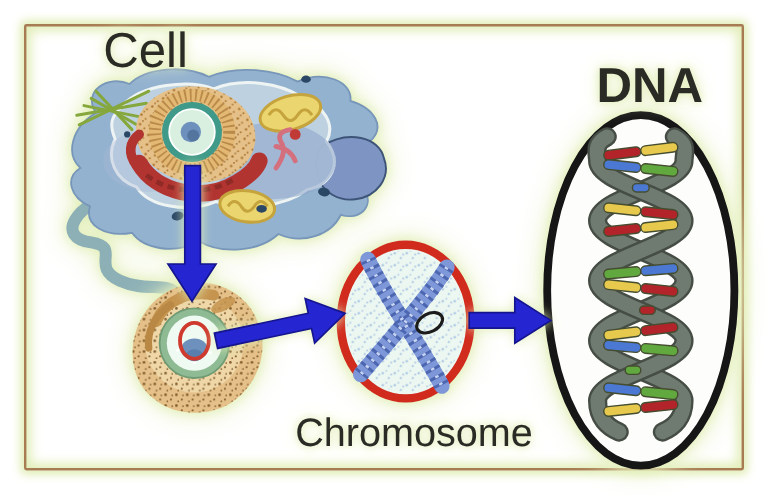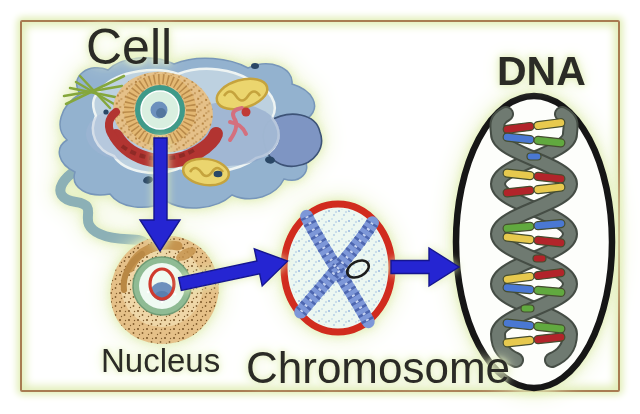--- a/index.html
+++ b/index.html
@@ -9,24 +9,24 @@
   }
   .frame{
     position:absolute;left:20px;top:20px;right:20px;bottom:22px;
     border:2px solid #a87c52;border-radius:2px;
     box-shadow:0 0 7px 3px #e2eeb8, inset 0 0 9px 4px #e2eeb8;
   }
   .label{
     position:absolute;color:#2b2b26;white-space:nowrap;line-height:1.18;
     text-shadow:0 0 5px #e6f1c2,0 0 10px #e6f1c2,0 0 18px #edf4d2;
   }
-  .label-cell{left:86px;top:18px;font-size:50px;}
+  .label-cell{left:86px;top:18px;font-size:41px;}
   .label-dna{left:497px;top:47px;font-size:41px;font-weight:bold;}
   .label-nucleus{left:101px;top:342px;font-size:33px;}
-  .label-chromosome{left:246px;top:342px;font-size:44px;text-align:center;}
+  .label-chromosome{left:246px;top:342px;font-size:33px;text-align:center;}
   .art{position:absolute;filter:drop-shadow(0 0 5px #e0edb4) drop-shadow(0 0 11px #e8f2c6);}
   #cell-art{left:18px;top:52px;}
   #nucleus-art{left:100px;top:228px;}
   #chromosome-art{left:277px;top:198px;}
   #dna-art{left:448px;top:86px;}
   #arrow-layer{position:absolute;left:0;top:0;filter:drop-shadow(0 0 5px #e0edb4);}
 </style>
 </head>
 <body>
 
@@ -214,16 +214,15 @@
   </svg>
 
   <svg id="arrow-layer" width="640" height="414" viewBox="0 0 640 414">
     <path d="M154 138 L154 220 L140 220 L160 251 L180 220 L167 220 L167 138 Z" stroke="#15158f" stroke-width="1.4" fill="#2525d2"></path>
     <path d="M180 277.5 L260 277.5 L260 265 L290 284 L260 303 L260 290.5 L180 290.5 Z" transform="rotate(-12 180 284)" stroke="#15158f" stroke-width="1.4" fill="#2525d2"></path>
     <path d="M391 260.5 L429 260.5 L429 248 L459 267 L429 286 L429 273.5 L391 273.5 Z" stroke="#15158f" stroke-width="1.4" fill="#2525d2"></path>
   </svg>
 
   <div class="label label-cell">Cell</div>
   <div class="label label-dna">DNA</div>
-  <div class="label label-nucleus">Nucleus</div>
   <div class="label label-chromosome">Chromosome</div>
 
 </div>
 
 </body></html>

